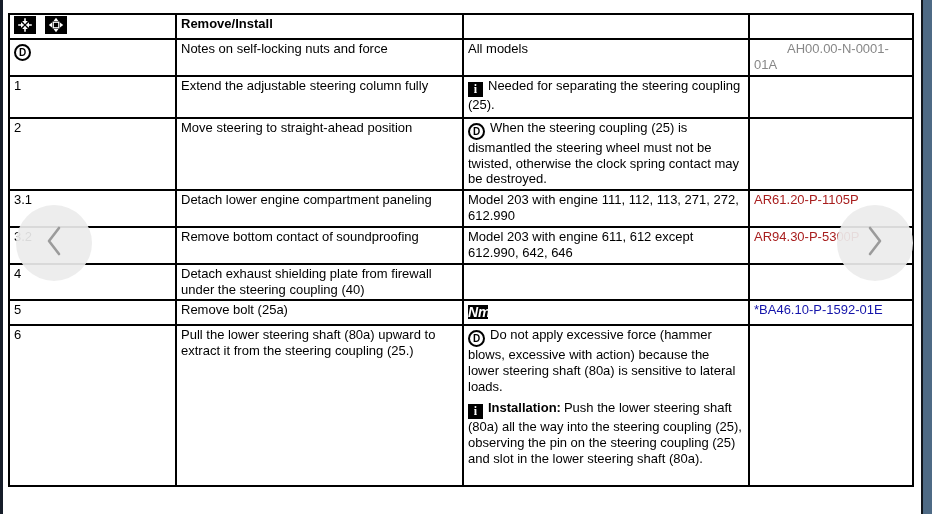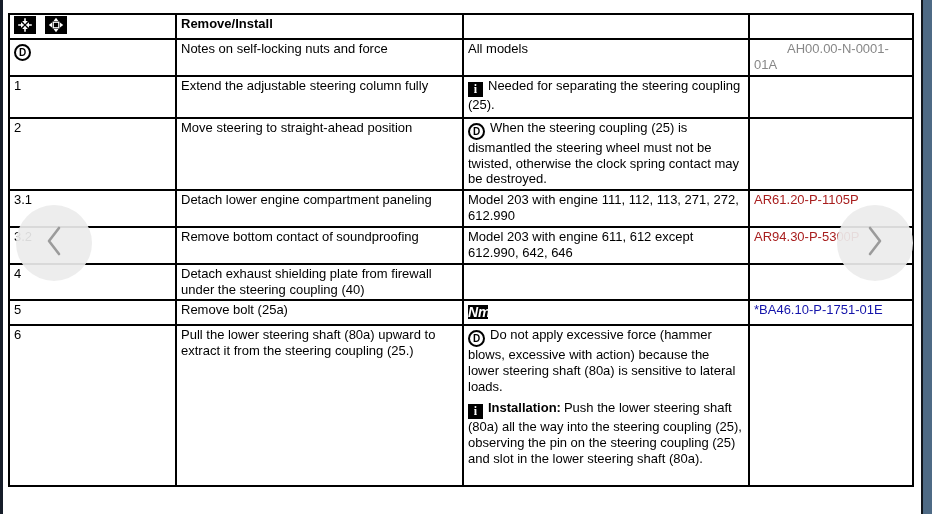--- a/index.html
+++ b/index.html
@@ -122,21 +122,21 @@
     <td>4</td>
     <td>Detach exhaust shielding plate from firewall under the steering coupling (40)</td>
     <td></td>
     <td></td>
   </tr>
 
   <tr style="height:25px">
     <td>5</td>
     <td>Remove bolt (25a)</td>
     <td><span class="sq-icon torque-icon">Nm</span></td>
-    <td><span class="ref-blue">*BA46.10-P-1751-01E</span></td>
+    <td><span class="ref-blue">*BA46.10-P-1592-01E</span></td>
   </tr>
 
   <tr style="height:161px">
     <td>6</td>
     <td>Pull the lower steering shaft (80a) upward to extract it from the steering coupling (25.)</td>
     <td>
       <p class="para"><span class="note-icon">D</span><span>Do not apply excessive force (hammer blows, excessive with action) because the lower steering shaft (80a) is sensitive to lateral loads.</span></p>
       <p class="para"><span class="sq-icon info-icon">i</span><span class="bold lbl">Installation:</span><span>Push the lower steering shaft (80a) all the way into the steering coupling (25), observing the pin on the steering coupling (25) and slot in the lower steering shaft (80a).</span></p>
     </td>
     <td></td>

